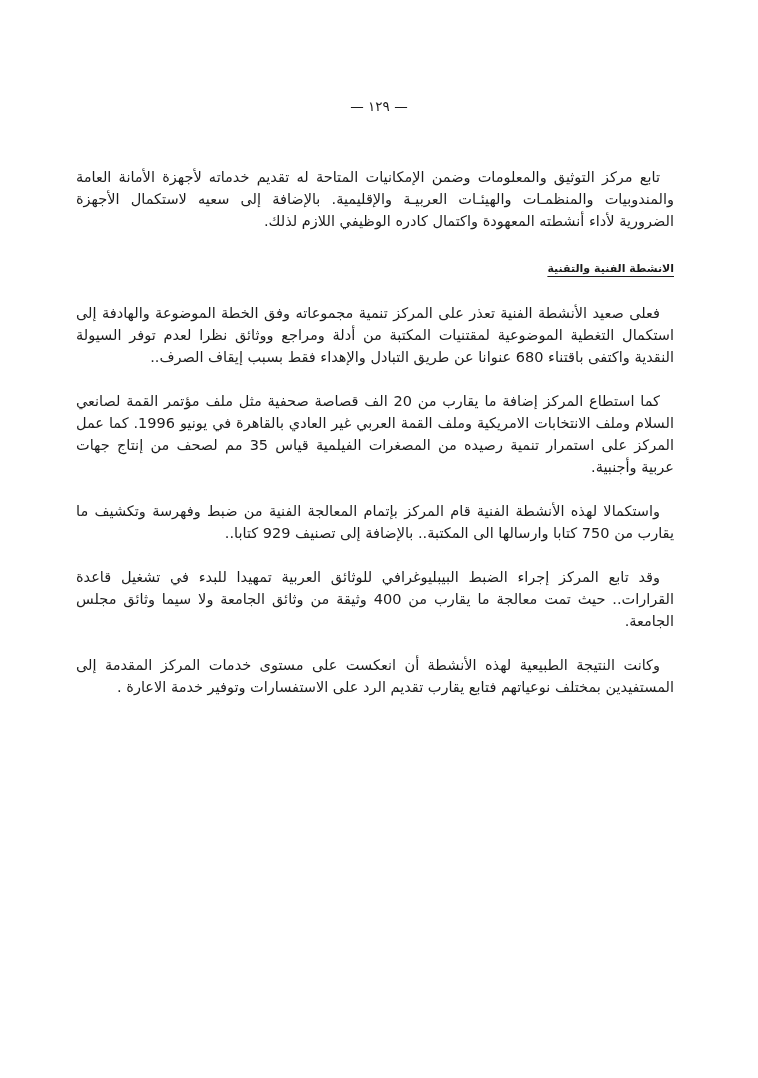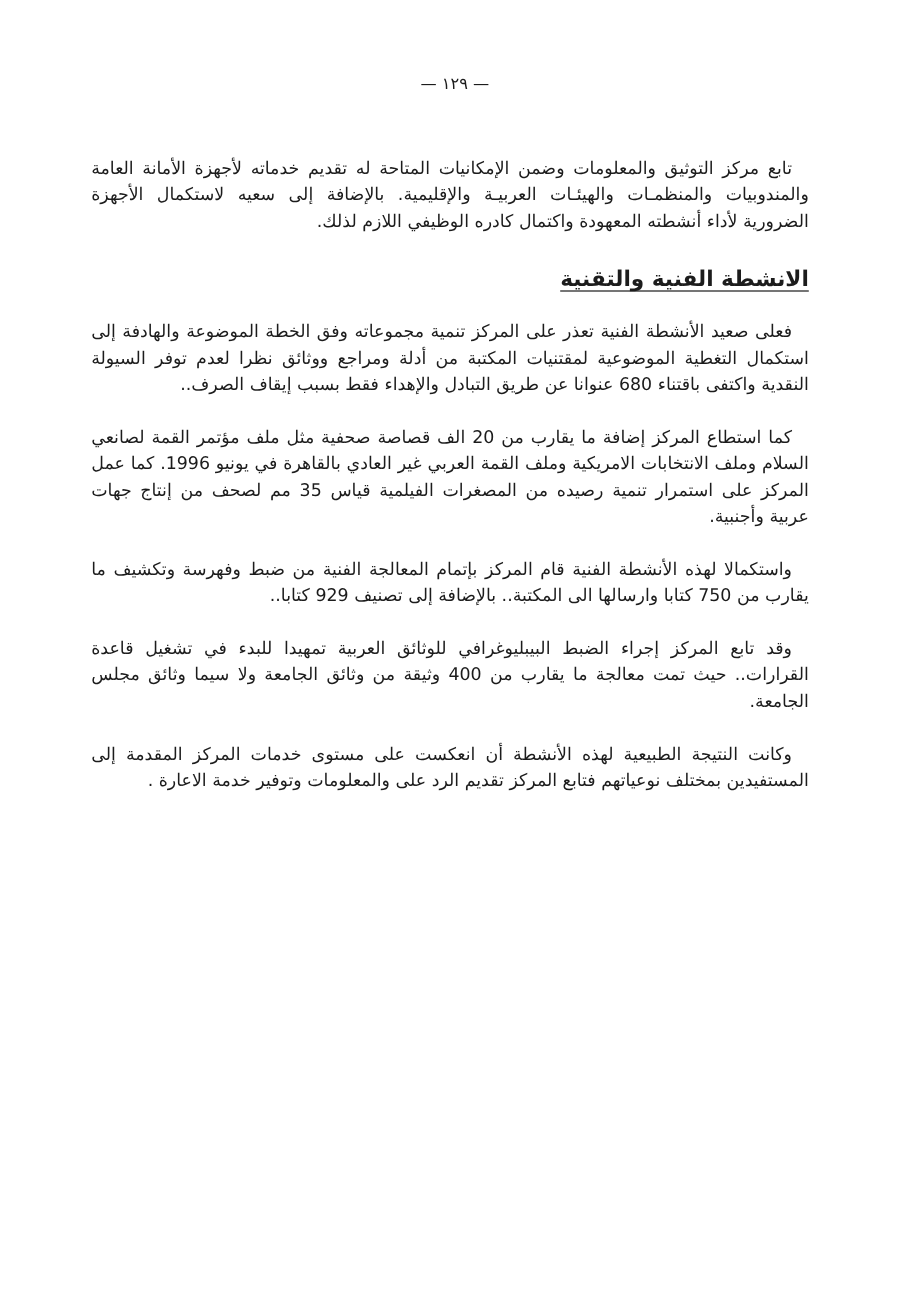--- a/index.html
+++ b/index.html
@@ -12,41 +12,41 @@
     width: 758px;
     height: 1078px;
     margin: 0 auto;
     background: #ffffff;
     font-family: "DejaVu Sans", sans-serif;
     color: #1c1c1c;
     overflow: hidden;
     box-sizing: border-box;
   }
   .page-number {
-    padding-top: 62px;
+    padding-top: 98px;
     text-align: center;
     font-size: 13.5px;
     letter-spacing: 1px;
     direction: rtl;
   }
   .content {
     direction: rtl;
     margin: 52px 84px 0 76px;
     font-size: 14.5px;
     line-height: 22px;
     text-align: justify;
   }
   .content p {
     margin: 0 0 22px 0;
     text-indent: 14px;
   }
   .section-heading {
     display: inline-block;
     margin: 4px 0 20px 0;
-    font-size: 18px;
+    font-size: 11px;
     font-weight: bold;
     text-decoration: underline;
     text-underline-offset: 4px;
   }
   .heading-row {
     margin: 0 0 2px 0;
   }
   .gap-top {
     margin-top: 48px !important;
   }
@@ -67,18 +67,18 @@
     </div>
 
     <p>فعلى صعيد الأنشطة الفنية تعذر على المركز تنمية مجموعاته وفق الخطة الموضوعة والهادفة إلى استكمال التغطية الموضوعية لمقتنيات المكتبة من أدلة ومراجع ووثائق نظرا لعدم توفر السيولة النقدية واكتفى باقتناء 680 عنوانا عن طريق التبادل والإهداء فقط بسبب إيقاف الصرف..</p>
 
     <p>كما استطاع المركز إضافة ما يقارب من 20 الف قصاصة صحفية مثل ملف مؤتمر القمة لصانعي السلام وملف الانتخابات الامريكية وملف القمة العربي غير العادي بالقاهرة في يونيو 1996. كما عمل المركز على استمرار تنمية رصيده من المصغرات الفيلمية قياس 35 مم لصحف من إنتاج جهات عربية وأجنبية.</p>
 
     <p>واستكمالا لهذه الأنشطة الفنية قام المركز بإتمام المعالجة الفنية من ضبط وفهرسة وتكشيف ما يقارب من 750 كتابا وارسالها الى المكتبة.. بالإضافة إلى تصنيف 929 كتابا..</p>
 
     <p>وقد تابع المركز إجراء الضبط البيبليوغرافي للوثائق العربية تمهيدا للبدء في تشغيل قاعدة القرارات.. حيث تمت معالجة ما يقارب من 400 وثيقة من وثائق الجامعة ولا سيما وثائق مجلس الجامعة.</p>
 
-    <p>وكانت النتيجة الطبيعية لهذه الأنشطة أن انعكست على مستوى خدمات المركز المقدمة إلى المستفيدين بمختلف نوعياتهم فتابع المركز تقديم الرد على والمعلومات وتوفير خدمة الاعارة .</p>
+    <p>وكانت النتيجة الطبيعية لهذه الأنشطة أن انعكست على مستوى خدمات المركز المقدمة إلى المستفيدين بمختلف نوعياتهم فتابع يقارب تقديم الرد على الاستفسارات وتوفير خدمة الاعارة .</p>
 
 
   </div>
 
 </div>
 
 </body></html>

